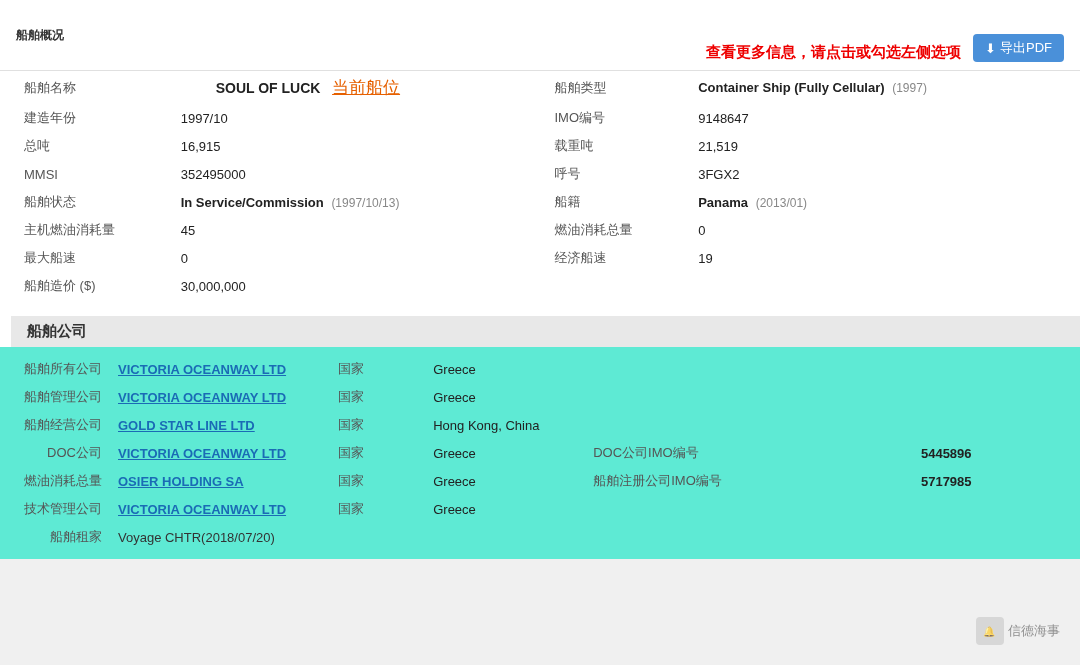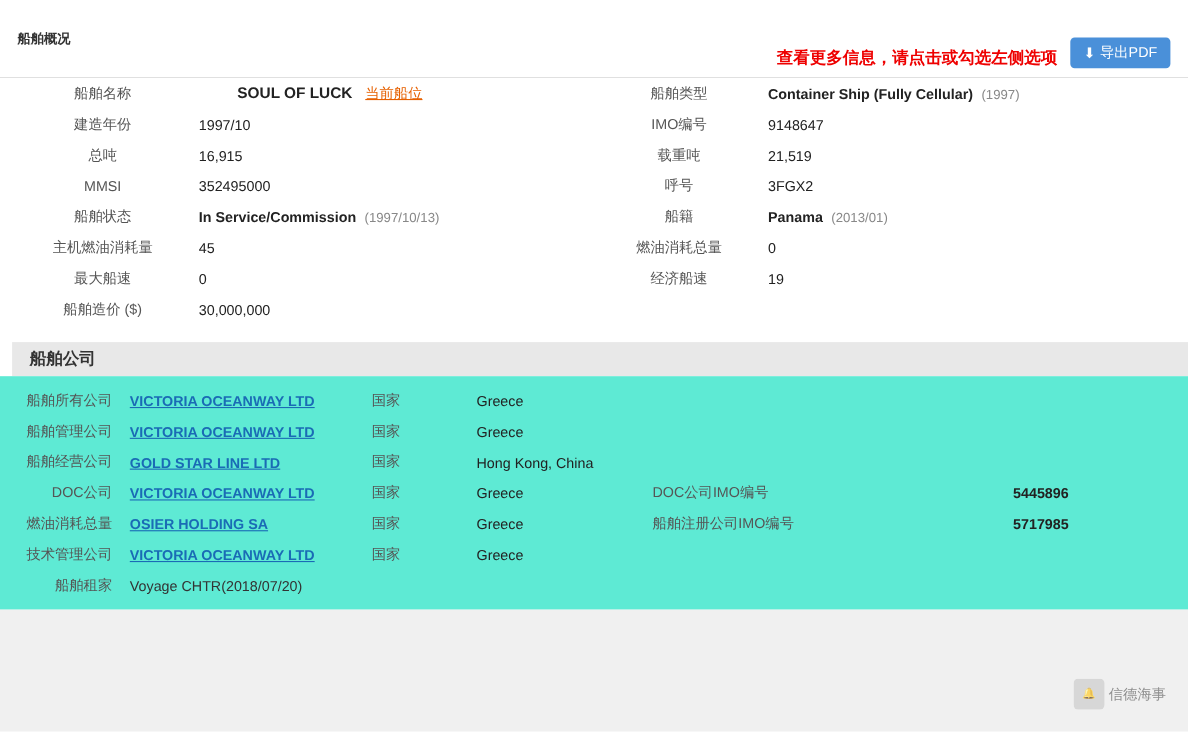--- a/index.html
+++ b/index.html
@@ -67,40 +67,40 @@
     .info-table td {
       padding: 5px 8px;
       vertical-align: middle;
       font-size: 13px;
       border: none;
     }
     .info-table .label-cell {
       color: #555;
       white-space: nowrap;
       width: 100px;
-      text-align: center;
+      text-align: left;
       padding-right: 10px;
     }
     .info-table .value-cell {
       color: #222;
       font-weight: normal;
       width: 260px;
     }
     .ship-name {
       font-weight: bold;
       font-size: 14px;
       color: #222;
       margin-left: 35px;
     }
     .current-pos-link {
       color: #e66000;
       text-decoration: underline;
       cursor: pointer;
       margin-left: 8px;
-      font-size: 13px;
+      font-size: 17px;
     }
     .bold-val {
       font-weight: bold;
     }
     .year-note {
       color: #888;
       font-size: 12px;
       margin-left: 4px;
     }
 

